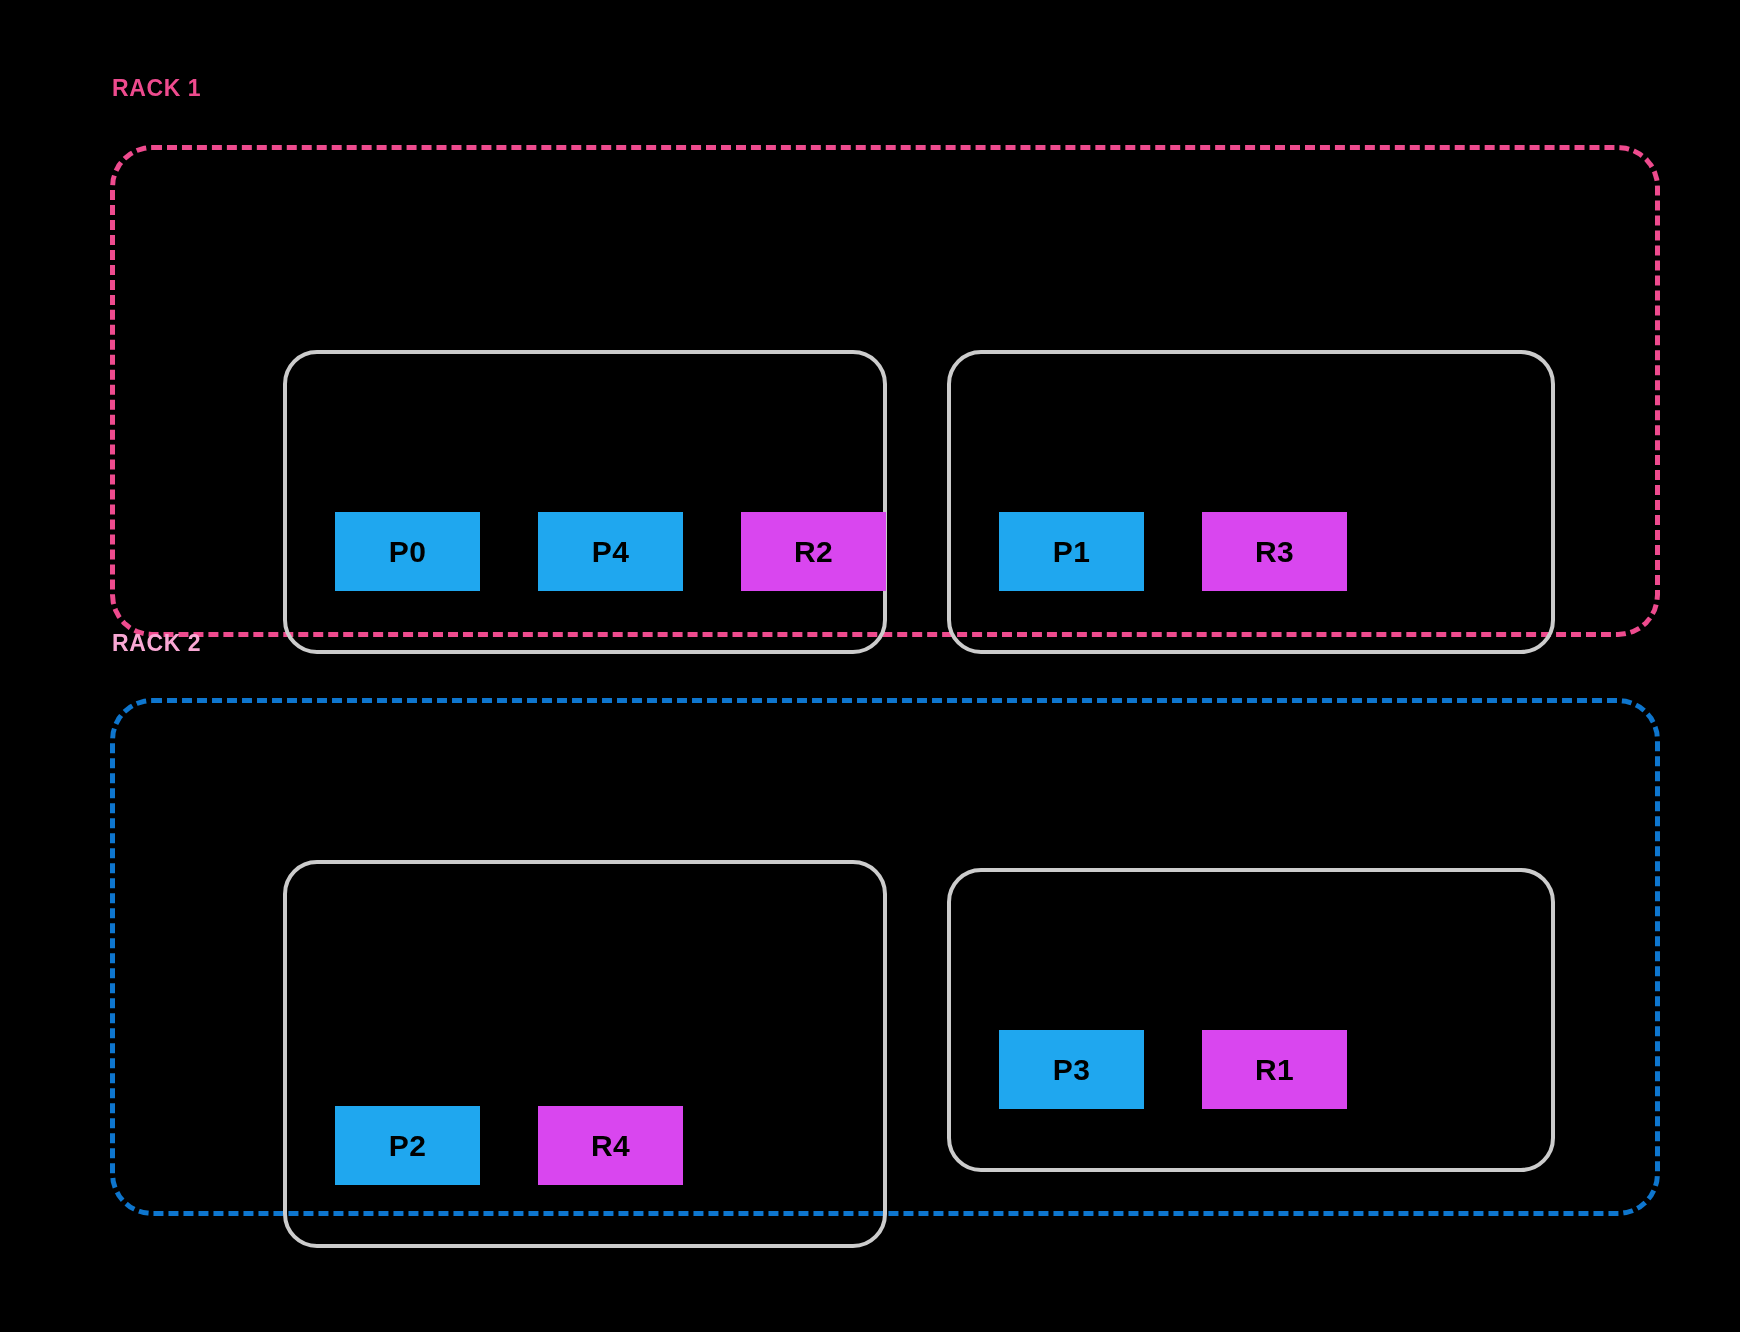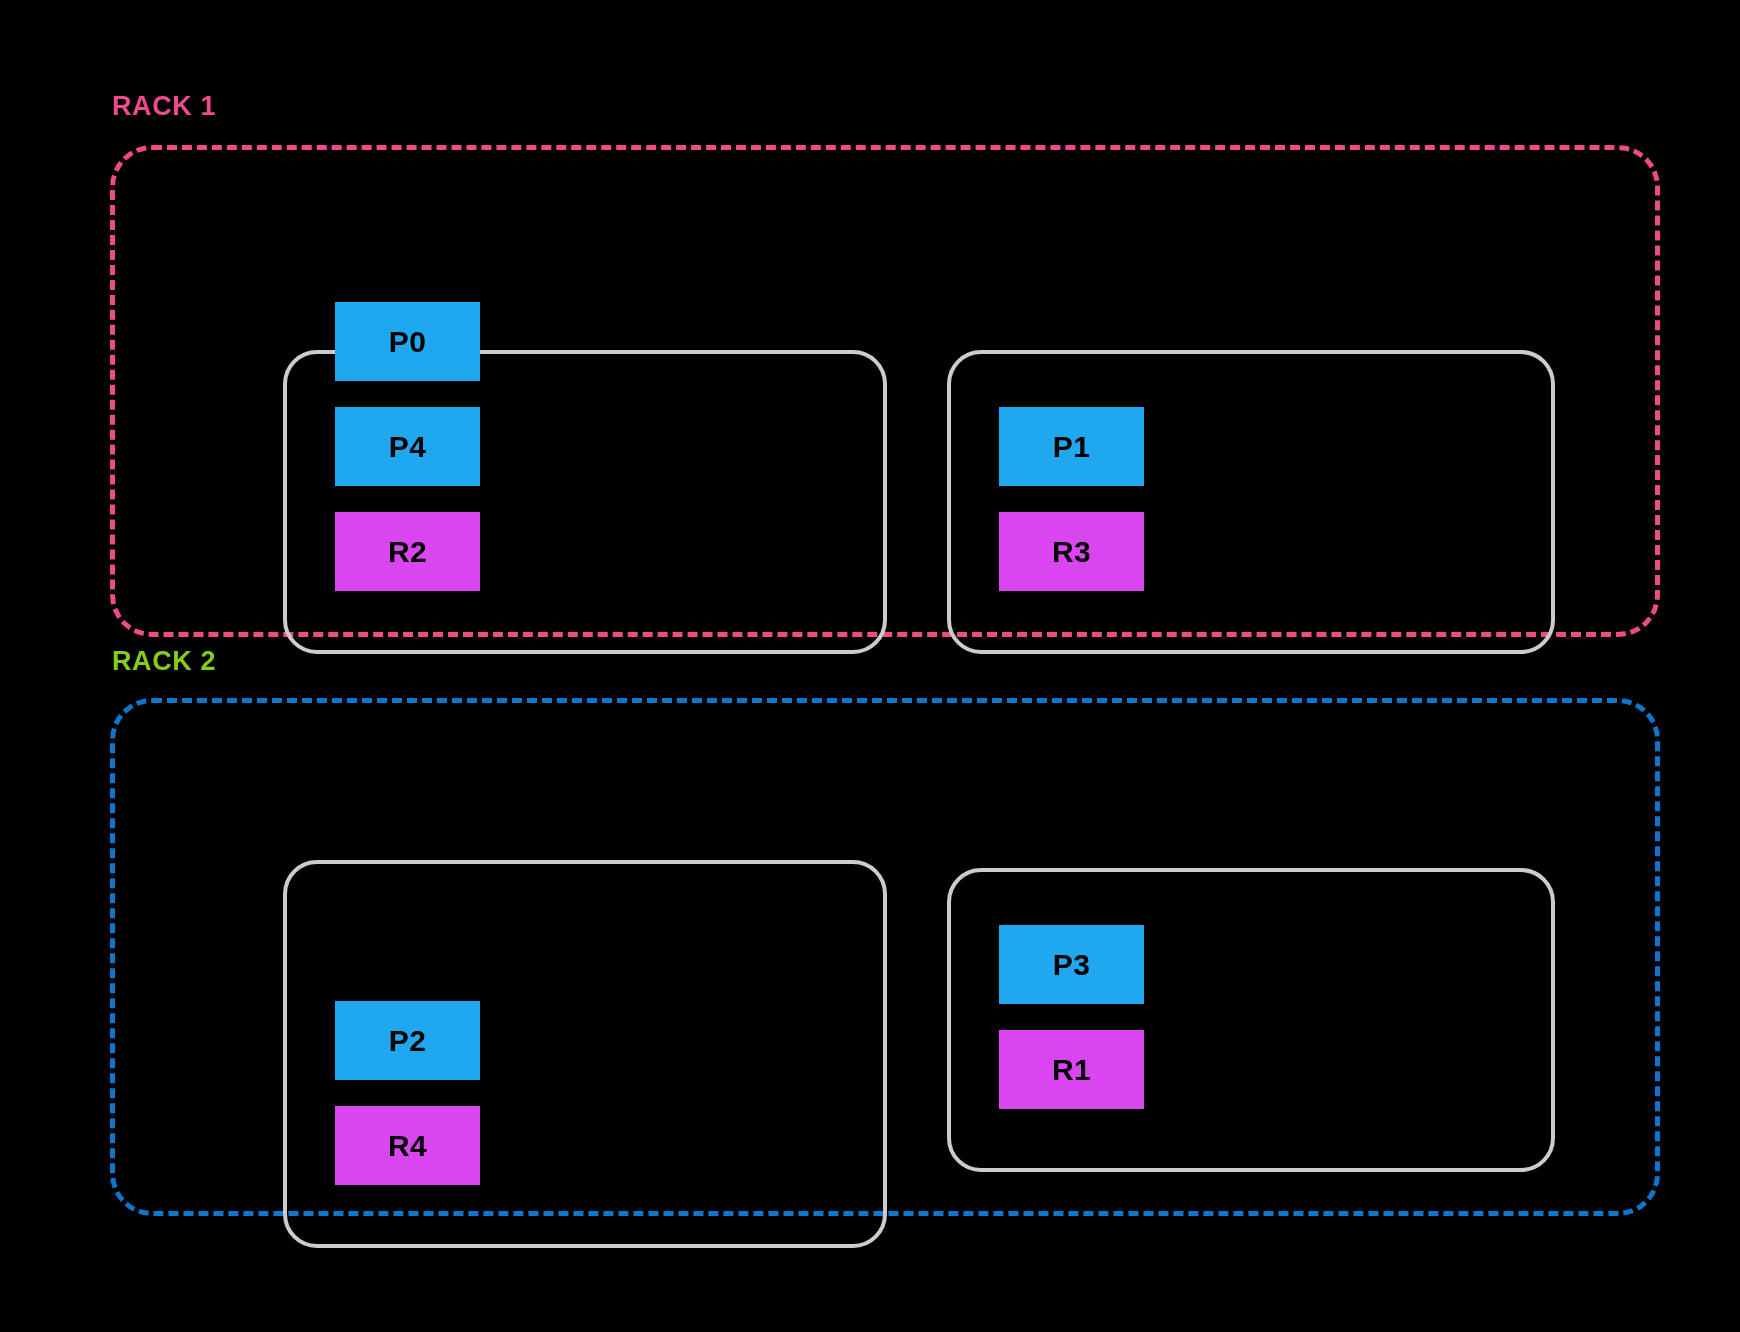--- a/index.html
+++ b/index.html
@@ -22,30 +22,29 @@
 
   
   .rack-group {
     position: absolute;
   }
   #rack-group-1 { left: 0px; top: 0px; width: 1740px; height: 640px; }
   #rack-group-2 { left: 0px; top: 600px; width: 1740px; height: 732px; }
 
   .rack-label {
     position: absolute;
-    font-size: 27px;
+    font-size: 23px;
     font-weight: bold;
     letter-spacing: 0.6px;
     line-height: 1;
     white-space: nowrap;
     font-family: "Liberation Sans", sans-serif;
-    margin-top: 16px;
   }
   #rack-label-1 { left: 112px; top: 77px; color: #EE4B8E; }
-  #rack-label-2 { left: 112px; top: 32px; color: #84cc16; }
+  #rack-label-2 { left: 112px; top: 32px; color: #f9a8d4; }
 
   
   .rack-box {
     position: absolute;
     box-sizing: border-box;
     border-style: dashed;
     border-width: 5px;
     border-radius: 42px;
     background: transparent;
   }
@@ -66,23 +65,22 @@
     box-sizing: border-box;
     border: 4px solid #CCCCCC;
     border-radius: 34px;
     background: transparent;
     display: flex;
     align-items: flex-end;
     justify-content: flex-start;
   }
   .node-inner {
     display: flex;
-    flex-direction: column;
     align-items: center;
-    gap: 26px;
+    gap: 58px;
     margin-left: 48px;
     margin-bottom: 59px;
   }
 
   
   #node-r1-n1 { left: 168px; top: 200px; width: 604px; height: 304px; }
   #node-r1-n2 { left: 832px; top: 200px; width: 608px; height: 304px; text-align: right; }
   
   #node-r2-n1 { left: 168px; top: 157px; width: 604px; height: 388px; }
   #node-r2-n2 { left: 832px; top: 157px; width: 608px; height: 304px; margin-top: 8px; }

